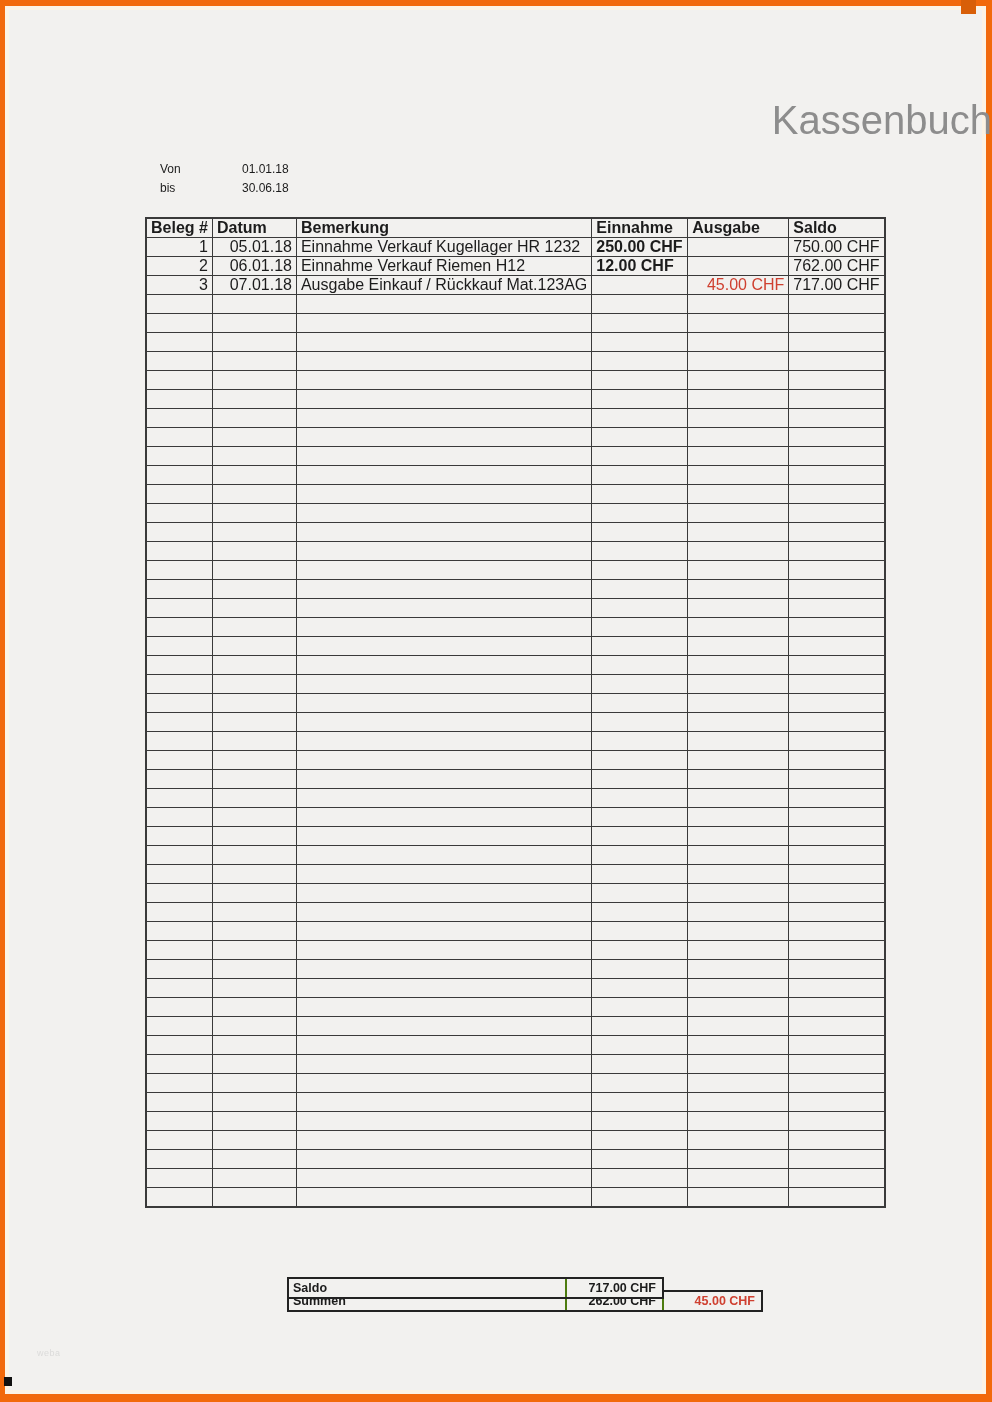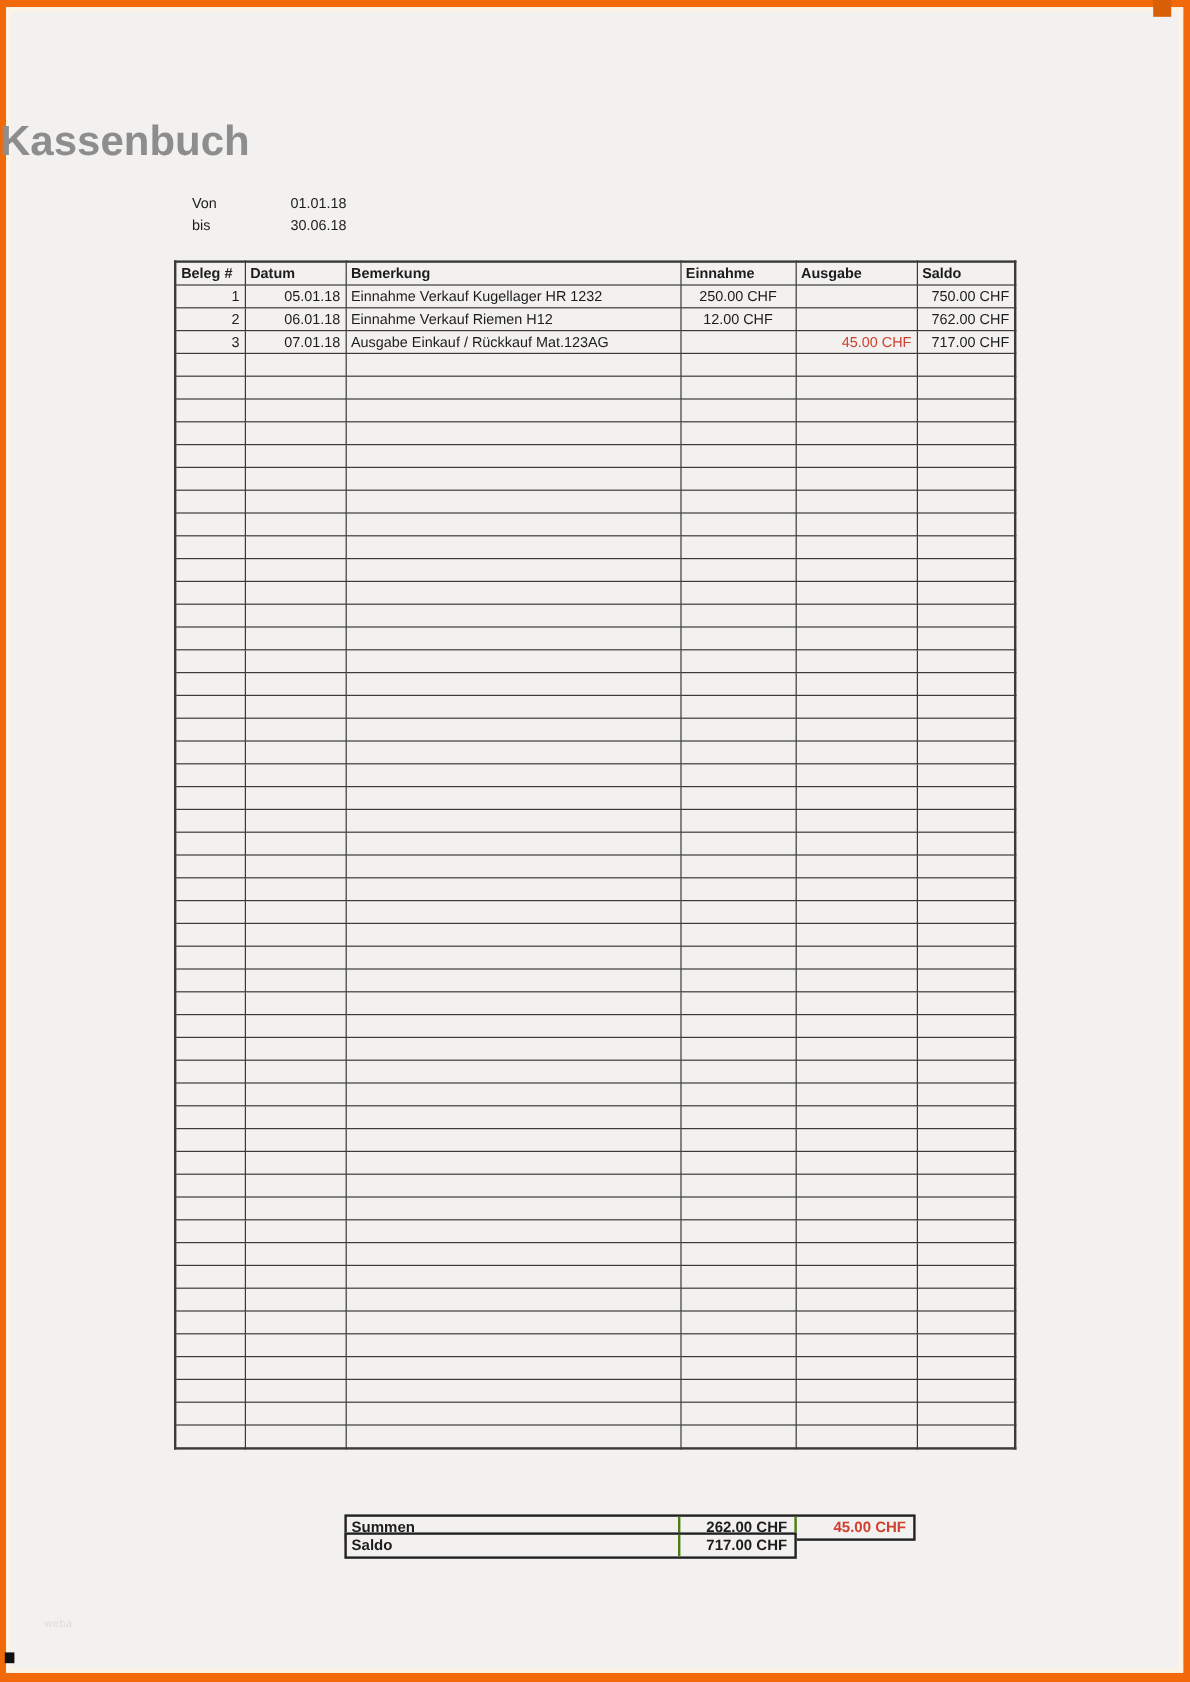--- a/index.html
+++ b/index.html
@@ -19,60 +19,60 @@
     overflow:hidden;
   }
   .page{
     position:absolute; top:6px; left:5px; right:6px; bottom:8px;
     background:var(--page-bg);
     border:4px solid var(--frame-cream);
     box-sizing:border-box;
   }
   .title{
     position:absolute; top:98px; left:0; width:992px;
-    text-align:left; font-size:35px; font-weight:bold;
+    text-align:right; font-size:40px; font-weight:normal;
     color:var(--title-gray); letter-spacing:0px;
   }
   .period{ position:absolute; top:160px; left:150px; font-size:12px; color:var(--ink);margin-left:10px;}
   .period .prow{ display:flex; height:19px; line-height:19px;}
   .period .plabel{ width:82px;}
   .period .pvalue{ }
   
   .sheet{
     position:absolute; top:217px; left:145px;
     border-collapse:collapse; table-layout:fixed;
-    font-size:12px; color:var(--ink);
+    font-size:16px; color:var(--ink);
   }
   .sheet td, .sheet th{
     border:1px solid var(--grid);
     padding:0 4px; height:19px; line-height:18px;
     overflow:hidden; white-space:nowrap; box-sizing:border-box;
   }
   .sheet{ border:2px solid var(--grid); }
   .sheet th{ font-weight:bold; text-align:left; height:18px;}
   .c-beleg{width:58px; text-align:right;}
   .c-datum{width:84px; text-align:right;}
   .c-bemerkung{width:279px; text-align:left;}
-  .c-einnahme{width:96px; text-align:center;}
+  .c-einnahme{width:96px; text-align:left;font-weight:bold;}
   .c-ausgabe{width:101px; text-align:right;}
   .c-saldo{width:82px; text-align:right;}
   th.c-beleg, th.c-datum, th.c-einnahme, th.c-ausgabe, th.c-saldo{text-align:left;}
   .red{ color:var(--expense-red); }
   
   .totalsbar{
     position:absolute; left:287px; display:flex;
     font-size:12.5px; font-weight:bold; color:var(--ink);
     border:2px solid #222; box-sizing:border-box; background:var(--page-bg);
     height:22px; line-height:18px;
   }
   .totalsbar .tlabel{ width:276px; padding:0 4px; box-sizing:border-box; text-align:left;}
   .totalsbar .tval{ border-left:2px solid #4d7c0f; padding:0 6px; box-sizing:border-box; text-align:right;}
   .tv-einnahme{ width:97px;}
   .tv-ausgabe{ width:99px;}
-  .summen{ top:1262px; }
+  .summen{ top:1290px; }
   .saldo{ top:1277px; }
   .watermark{
     position:absolute; left:37px; top:1348px;
     font-size:9px; color:#c9c9c9; opacity:.55; letter-spacing:.5px;
   }
   .corner-mark{
     position:absolute; right:16px; top:0; width:15px; height:14px;
     background:#d85f08;
   }
   .edge-mark{

